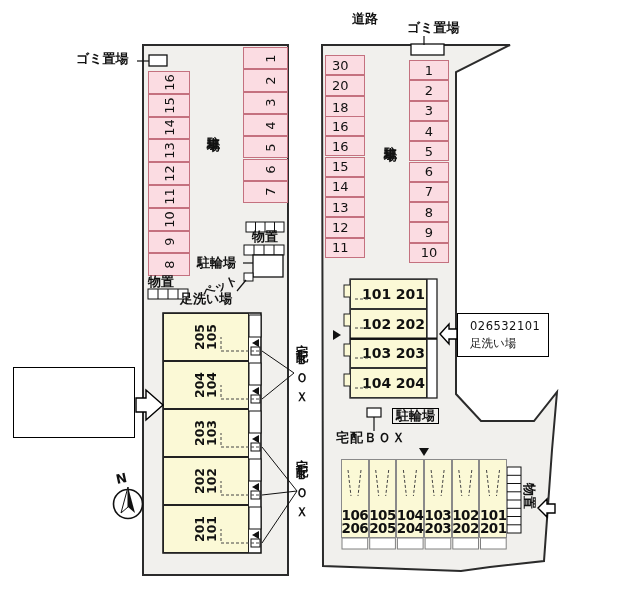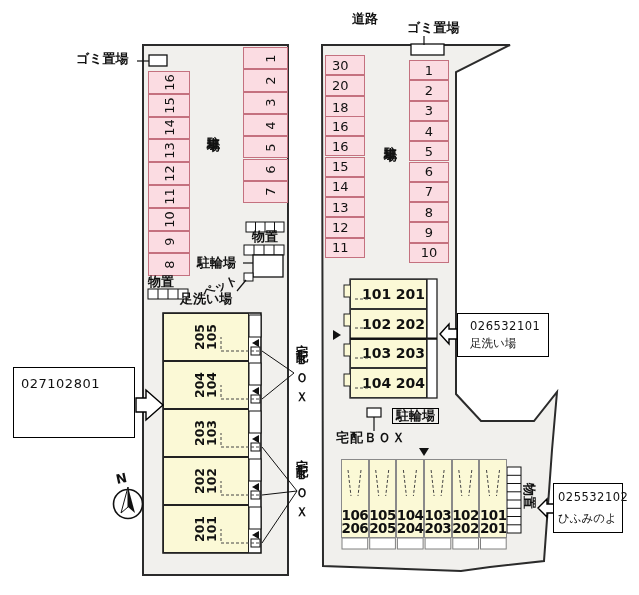--- a/index.html
+++ b/index.html
@@ -288,29 +288,24 @@
   <div class="lab" style="left:202px;top:279px;font-size:12px;transform:rotate(-22deg);">ペット</div>
   <div class="lab" style="left:180px;top:292px;">足洗い場</div>
   <div class="lab v" style="left:295px;top:334px;font-size:12.5px;letter-spacing:6px;">宅配ＢＯＸ</div>
   <div class="lab v" style="left:295px;top:449px;font-size:12.5px;letter-spacing:6px;">宅配ＢＯＸ</div>
   <div class="lab boxed" style="left:392px;top:408px;">駐輪場</div>
   <div class="lab" style="left:336px;top:431px;letter-spacing:1px;">宅配ＢＯＸ</div>
   <div class="lab" style="left:516px;top:489px;transform:rotate(90deg);">物置</div>
   <div class="lab" style="left:116px;top:472px;transform:rotate(-12deg);font-weight:bold;">N</div>
 
   <div class="callout" id="callout-west">
-    <span class="code">027102801</span>
   </div>
   <div class="callout" id="callout-east">
     <span class="code">026532101</span>
     <span class="name">足洗い場</span>
-  </div>
-  <div class="callout" id="callout-south">
-    <span class="code">025532102</span>
-    <span class="name">ひふみのよ</span>
   </div>
 
   <svg id="fg" width="639" height="595" viewBox="0 0 639 595">
 
     <g stroke="#111" stroke-width="1.2">
       <line x1="137" y1="61" x2="149" y2="61"></line>
       <line x1="424" y1="36" x2="424" y2="45"></line>
       <line x1="243" y1="263" x2="253" y2="263"></line>
       <line x1="374" y1="417" x2="374" y2="431"></line>
       <line x1="237" y1="291" x2="246" y2="280"></line>

